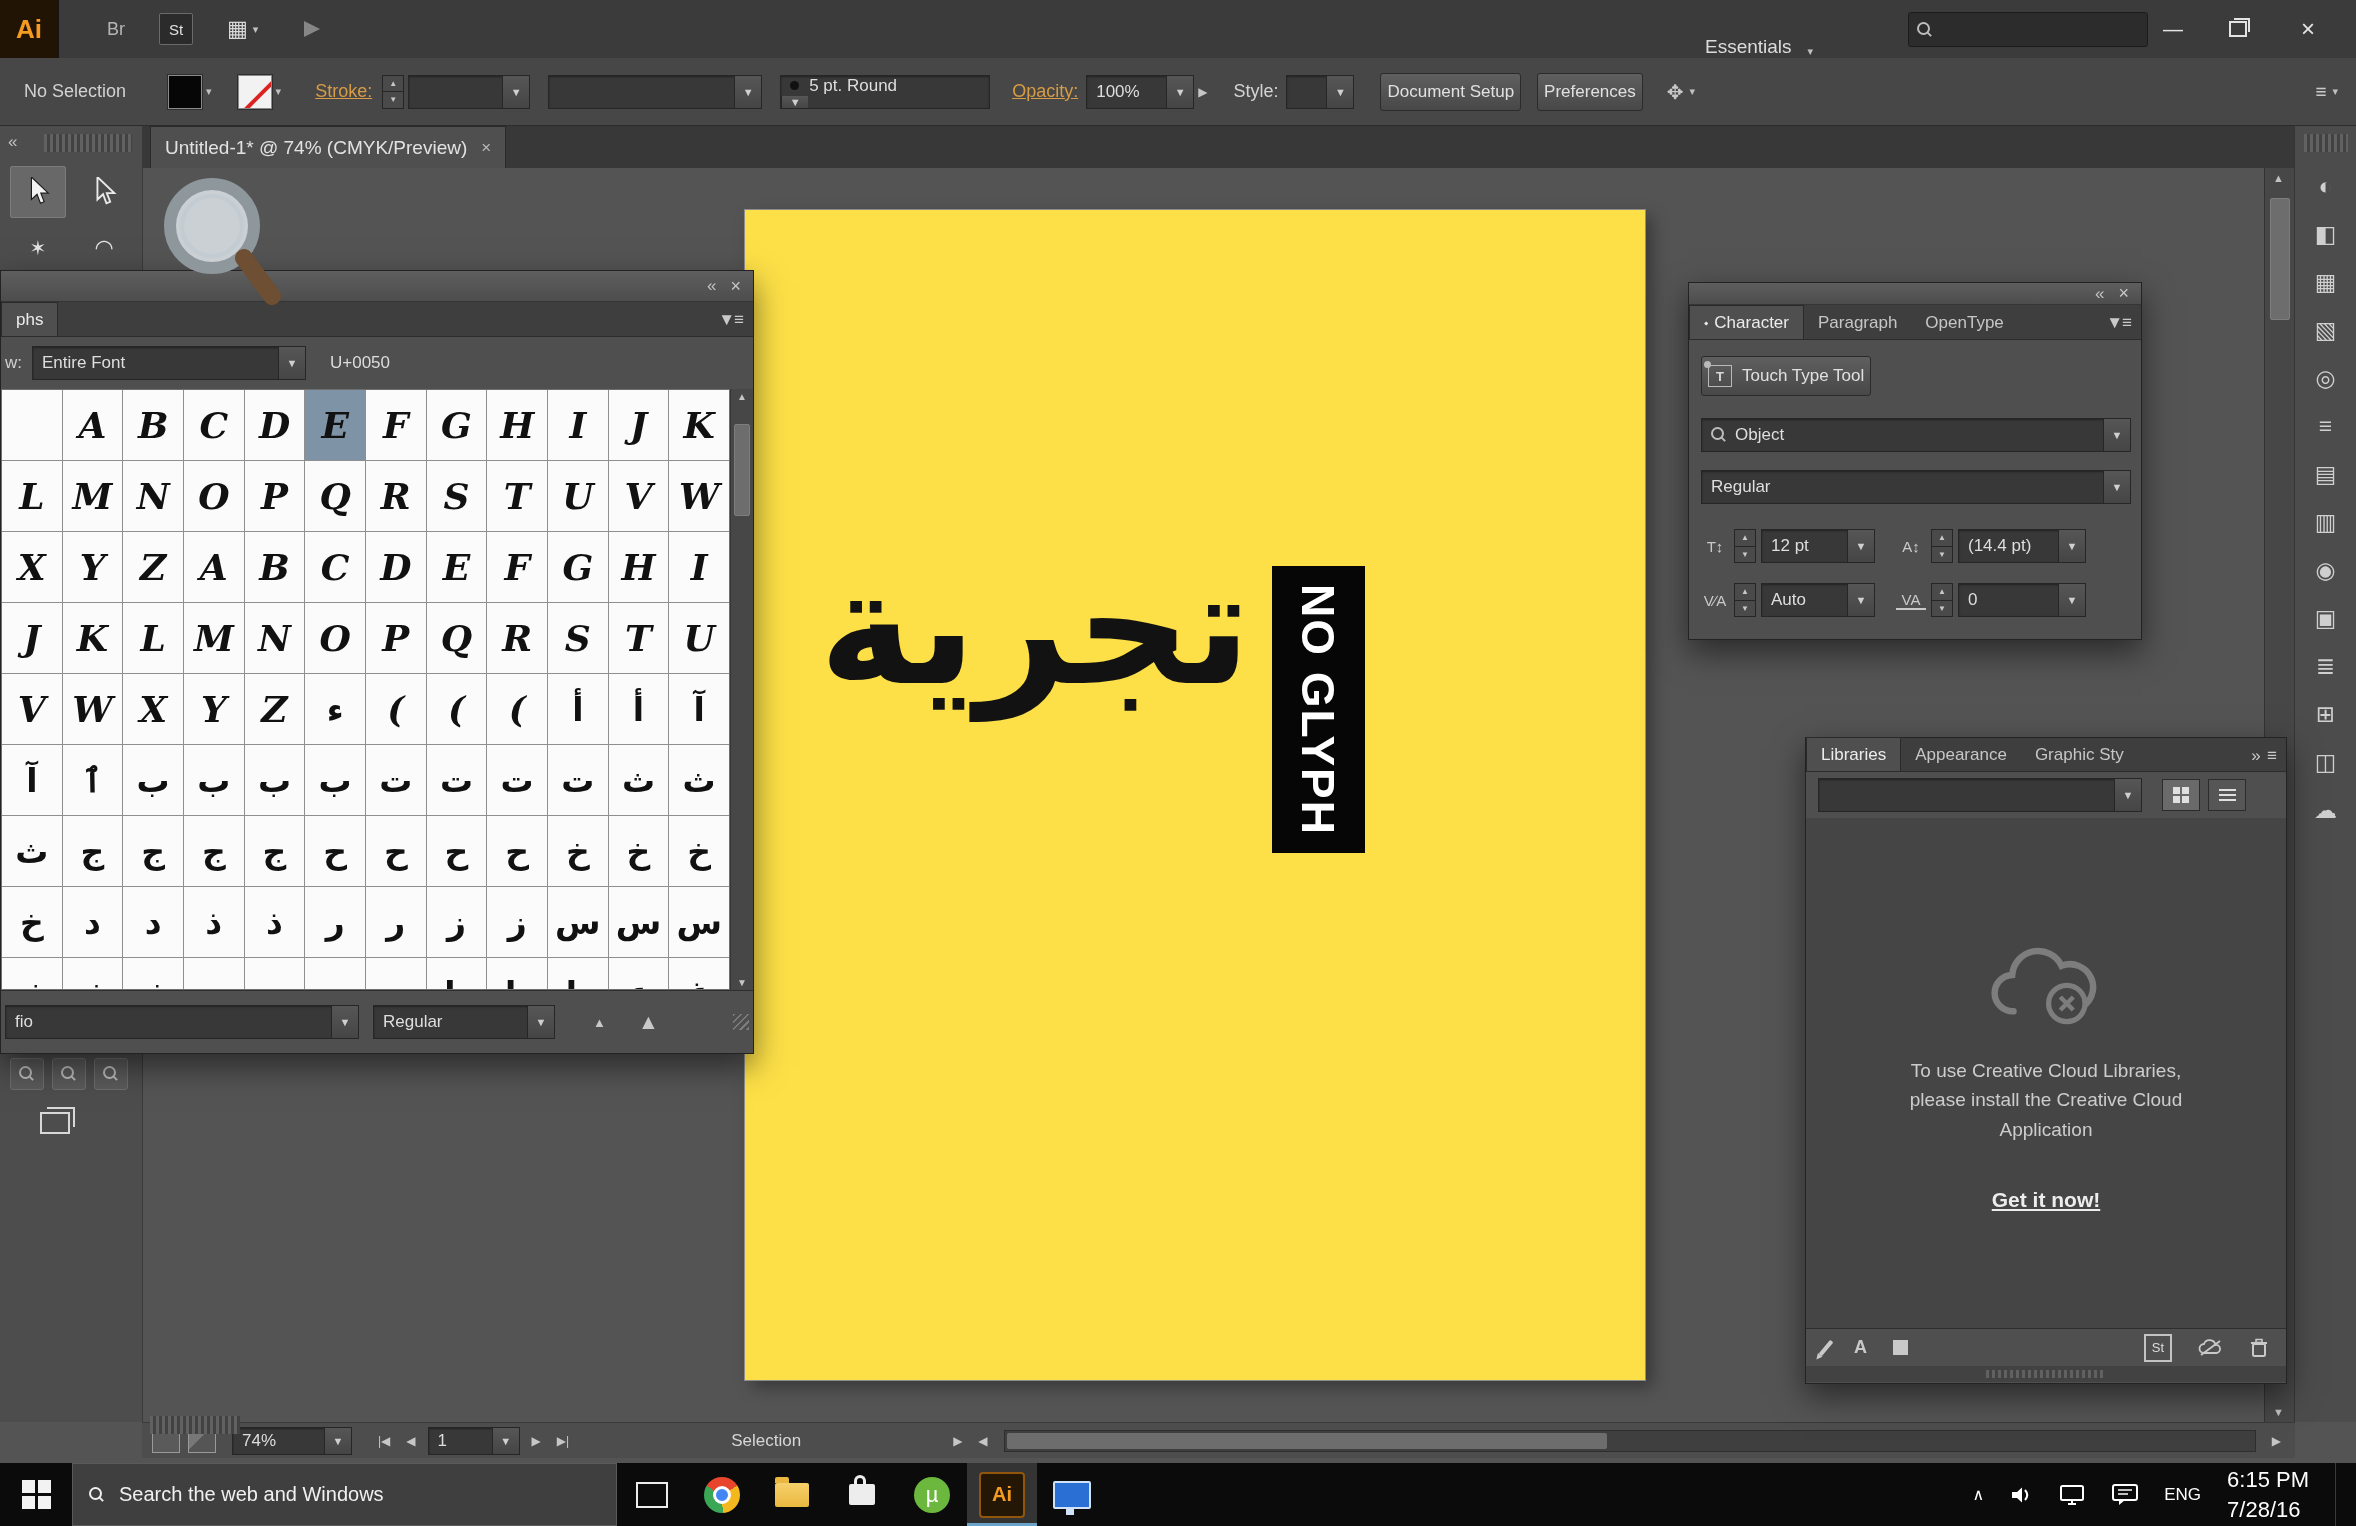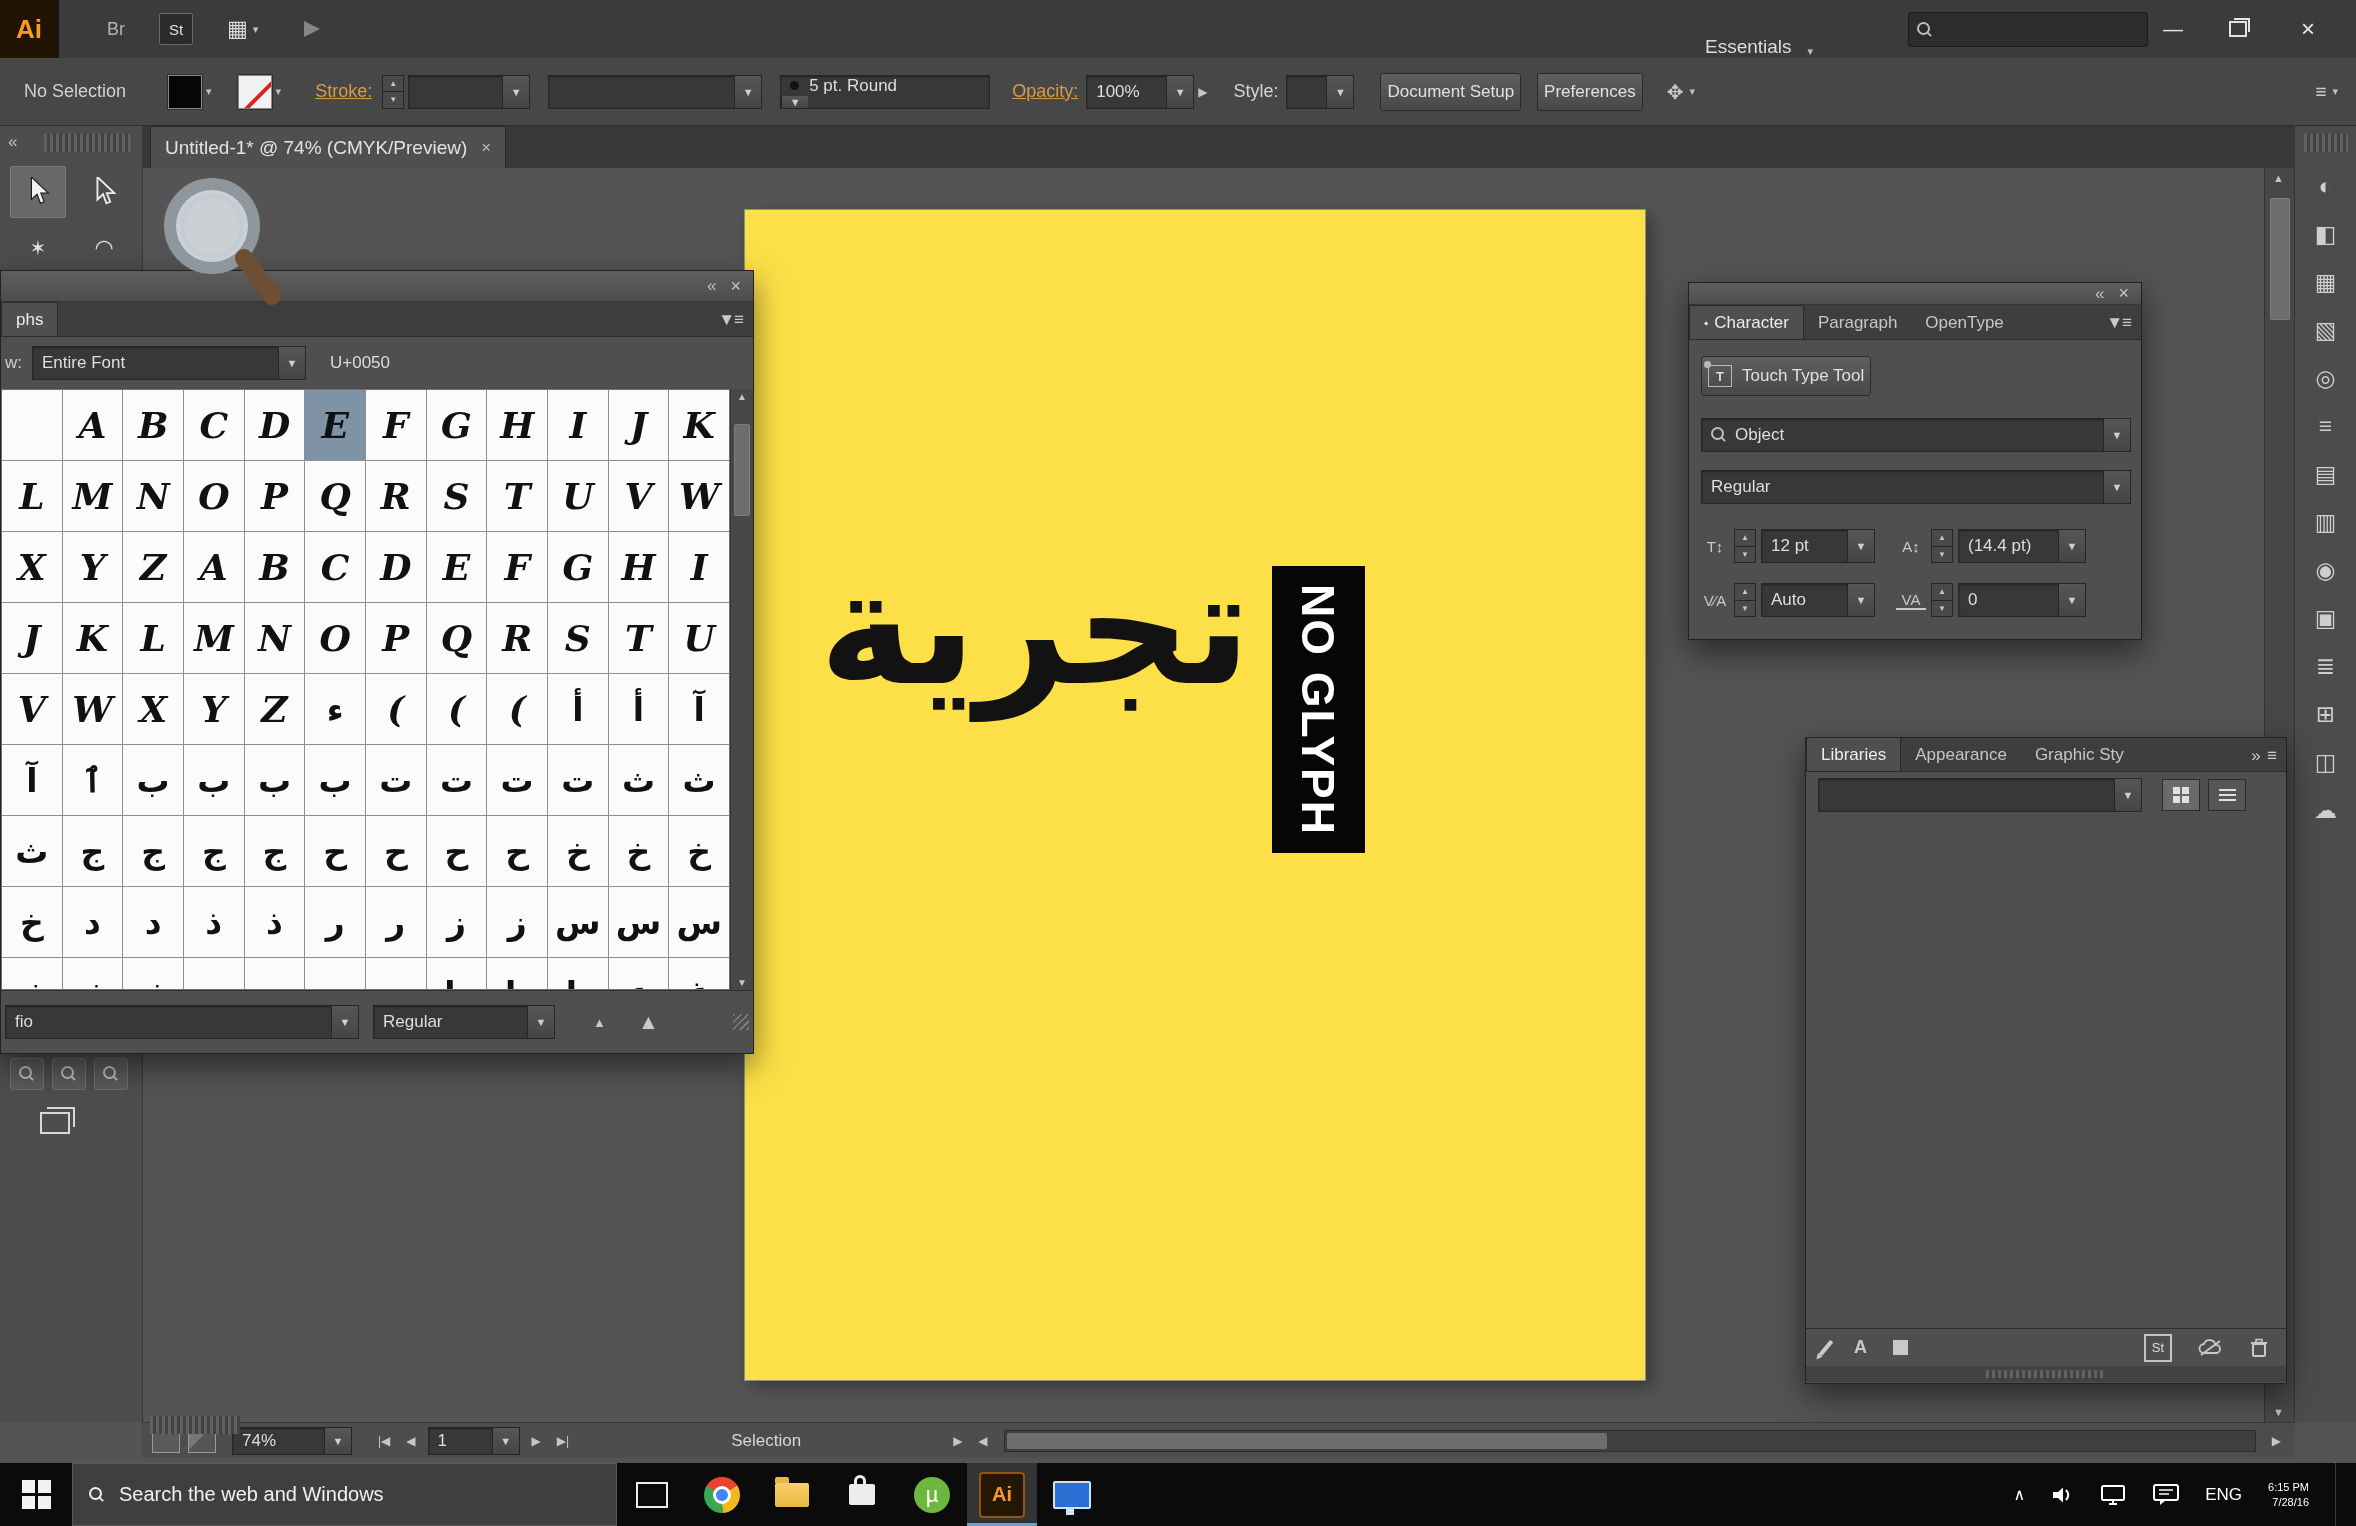--- a/index.html
+++ b/index.html
@@ -107,21 +107,21 @@
   .folder{width:34px;height:24px;background:linear-gradient(#f7d06b,#eab840);border-radius:2px;position:relative;}
   .folder:before{content:'';position:absolute;top:-6px;left:0;width:14px;height:6px;background:#eab840;border-radius:2px 2px 0 0;}
   .bag{width:26px;height:21px;background:#ededed;border-radius:2px;position:relative;}
   .bag:before{content:'';position:absolute;top:-9px;left:5px;width:12px;height:9px;border:3px solid #ededed;border-bottom:none;border-radius:7px 7px 0 0;box-sizing:border-box;}
   .utorrent{width:36px;height:36px;border-radius:50%;background:#6cb83e;color:#fff;font-size:22px;display:flex;align-items:center;justify-content:center;}
   .ai-task{width:42px;height:42px;background:#241705;border:2px solid #91550c;border-radius:4px;color:#f59c20;font-weight:bold;font-size:20px;display:flex;align-items:center;justify-content:center;}
   .active-app{background:#343434;box-shadow:inset 0 -3px 0 #6aa2c8;}
   .monitor{width:34px;height:24px;background:#2a6fd4;border:2px solid #cfe2f8;border-radius:2px;position:relative;}
   .monitor:after{content:'';position:absolute;left:11px;bottom:-8px;width:8px;height:6px;background:#cfe2f8;}
   .tray{margin-left:auto;display:flex;align-items:center;gap:26px;padding-right:14px;color:#fff;}
-  .timebox{text-align:right;font-size:11px;line-height:1.35;color:#fff;}
+  .timebox{text-align:left;font-size:22px;line-height:1.35;color:#fff;}
   .fragicon{width:32px;height:30px;background:#5a5a5a;border:1px solid #6e6e6e;border-radius:3px;display:flex;align-items:center;justify-content:center;}
   .dblwin{width:26px;height:18px;border:2px solid #d8d8d8;position:relative;background:#4d4d4d;}
   .dblwin:before{content:'';position:absolute;left:5px;top:-7px;width:26px;height:18px;border:2px solid #d8d8d8;border-left:none;border-bottom:none;}
 </style>
 </head>
 <body>
 
 <div class="app">
 
   <div class="menubar">
@@ -496,20 +496,37 @@
             <i></i>
             <i></i>
             <i></i>
             <i></i>
           </span>
         </div>
       <div class="viewbtn" style="background:#565656;">
           <span class="listicon"></span>
         </div>
     </div>
+    <div class="lib-content" style="top:80px;height:510px;">
+      <div style="display:flex;justify-content:center;margin-top:120px;">
+        <svg width="130" height="92" viewBox="0 0 100 70">
+          <path d="M25 56 a14 14 0 0 1 -1-28 a20 20 0 0 1 38-7 a13 13 0 0 1 13 33" fill="none" stroke="#7d7d7d" stroke-width="5" stroke-linecap="round"></path>
+          <circle cx="66" cy="50" r="14" fill="#454545" stroke="#7d7d7d" stroke-width="4"></circle>
+          <path d="M61 45 l10 10 M71 45 l-10 10" stroke="#7d7d7d" stroke-width="3.5"></path>
+        </svg>
+      </div>
+      <div style="text-align:center;margin-top:26px;font-size:19px;line-height:1.55;color:#cccccc;">
+        <div>To use Creative Cloud Libraries,</div>
+        <div>please install the Creative Cloud</div>
+        <div>Application</div>
+      </div>
+      <div style="text-align:center;margin-top:44px;">
+        <span style="font-size:21px;font-weight:bold;color:#ededed;text-decoration:underline;">Get it now!</span>
+      </div>
+    </div>
     <div class="abs" style="left:0;right:0;top:590px;height:38px;background:#4f4f4f;border-top:1px solid #2e2e2e;display:flex;align-items:center;gap:26px;padding:0 18px;box-sizing:border-box;">
       <span class="pencil"></span>
       <span style="font-weight:bold;color:#c9c9c9;font-size:18px;">A</span>
       <span style="width:15px;height:15px;background:#c9c9c9;display:inline-block;"></span>
       <span style="flex:1;"></span>
       <span class="stbadge">St</span>
       <svg width="26" height="18">
           <path d="M6 14 a4.5 4.5 0 0 1 0-9 a6 6 0 0 1 11.5 1 a4 4 0 0 1 1 8 z" fill="none" stroke="#c9c9c9" stroke-width="1.8"></path>
           <line x1="3" y1="16" x2="22" y2="2" stroke="#c9c9c9" stroke-width="1.8"></line>
         </svg>

